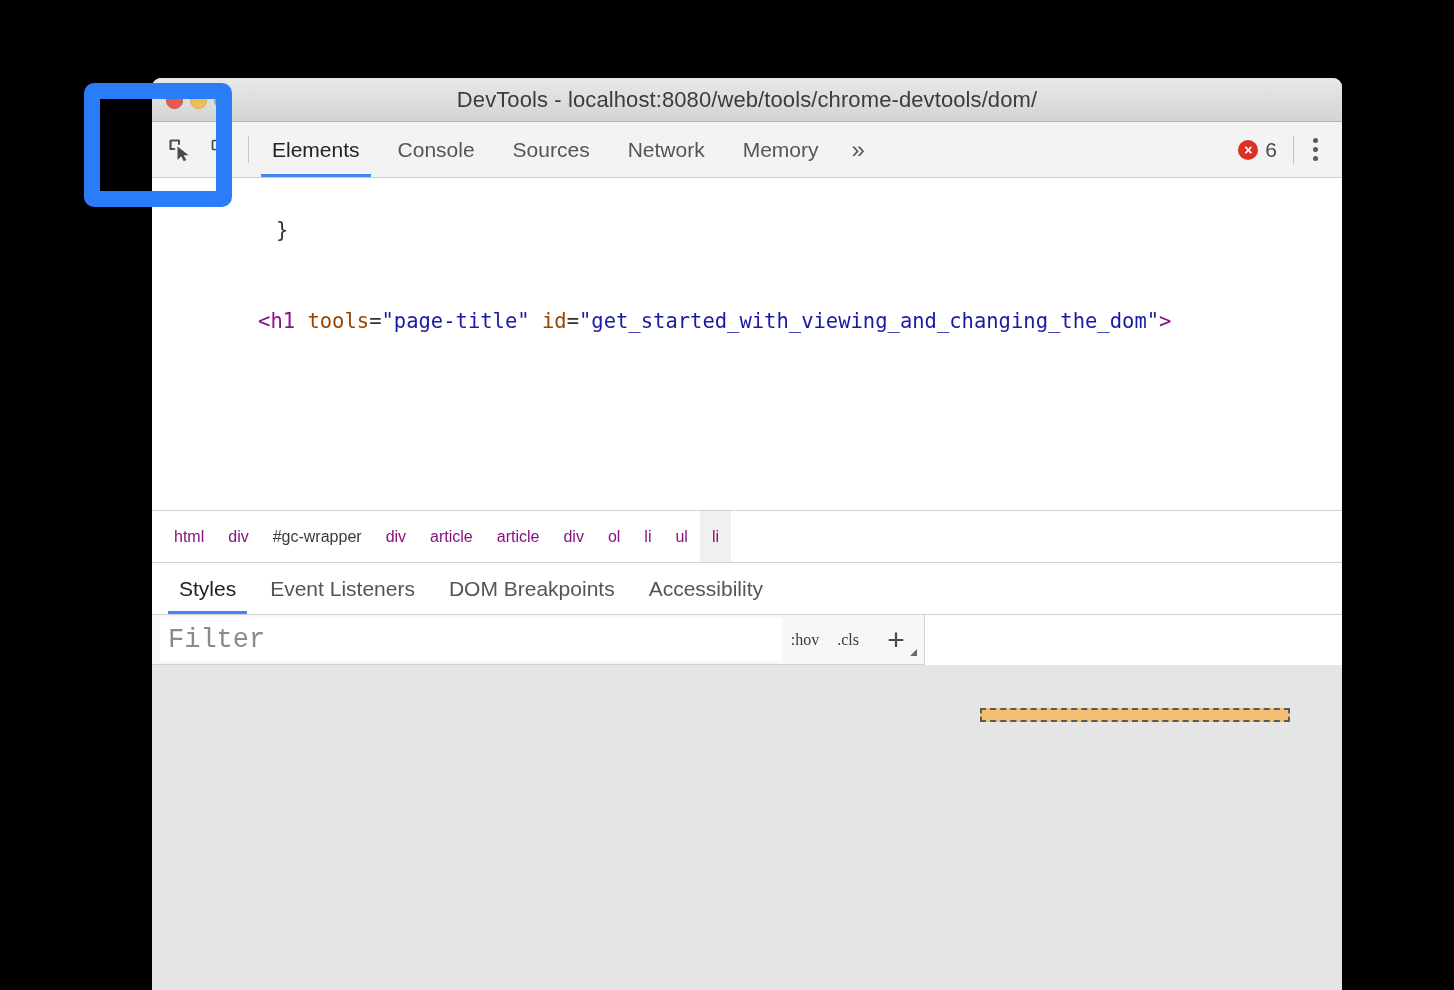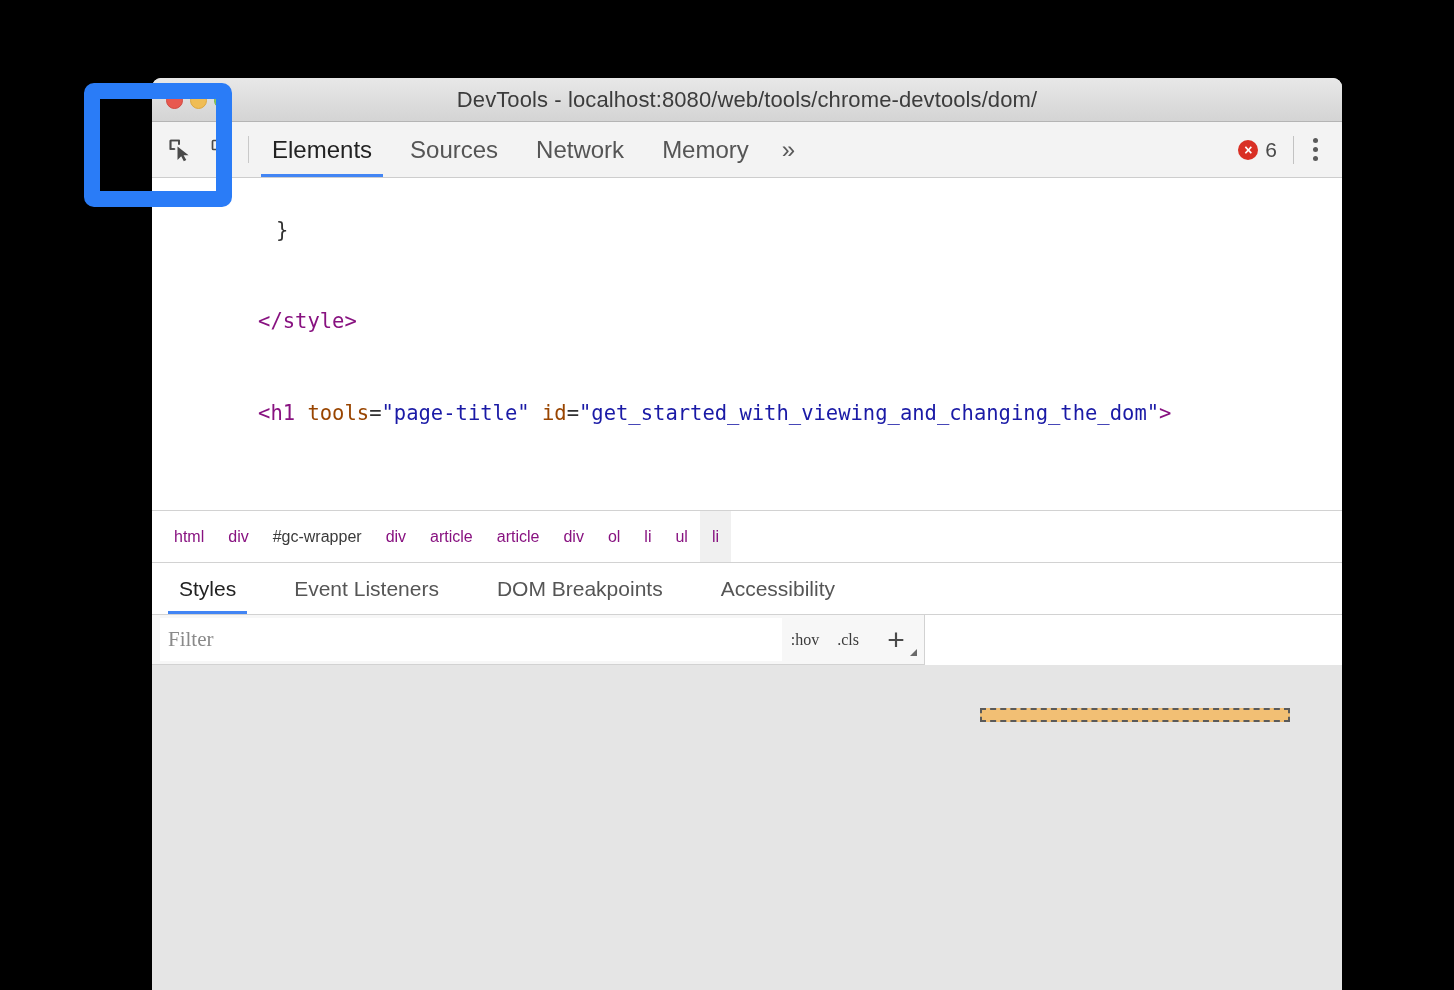--- a/index.html
+++ b/index.html
@@ -71,21 +71,21 @@
   #toolbar-divider{
     width:1px; background:#c9c9c9;
     margin:14px 4px 14px 4px;
   }
   #tabs{
     display:flex; align-items:stretch; flex:1 1 auto; min-width:0;
   }
   .tab{
     display:flex;align-items:center;
     padding:0 19px;
-    font-size:24px;
+    font-size:21px;
     color:#555555;
     white-space:nowrap;
     cursor:pointer;
     position:relative;
   }
   .tab.active{ color:#222222; }
   .tab.active::after{
     content:"";
     position:absolute;left:8px;right:8px;bottom:0;
     height:3px;background:#4285f4;
@@ -171,21 +171,20 @@
   .crumb.selected{ background:#f0f0f0; }
 
   
   #sidebar-tabs{
     display:flex;align-items:stretch;
     height:52px;
     background:#ffffff;
     border-bottom:1px solid #d2d2d2;
     padding-left:10px;
     box-sizing:border-box;
-    gap:24px;
   }
   .sbtab{
     display:flex;align-items:center;
     padding:0 17px;
     font-size:21px;color:#555555;white-space:nowrap;cursor:pointer;
     position:relative;
   }
   .sbtab.active{color:#222222;}
   .sbtab.active::after{
     content:"";position:absolute;left:6px;right:6px;bottom:0;height:3px;background:#4285f4;
@@ -204,23 +203,23 @@
     border-bottom:1px solid #d2d2d2;
     box-sizing:border-box;
     width:772px;
   }
   #filter-input{
     flex:1 1 auto;
     border:none;outline:none;
     background:#ffffff;
     margin:3px 0 3px 8px;
     padding:0 8px;
-    font-size:21px;
+    font-size:27px;
     color:#333;
-    font-family:Liberation Serif, serif;
+    font-family:Liberation Mono, monospace;
   }
   #filter-input::placeholder{ color:#8a8a8a; opacity:1; }
   .styles-btn{
     display:flex;align-items:center;
     padding:0 9px;
     font-family:Liberation Serif, serif;
     font-size:16px;
     color:#3b3b3b;
     cursor:pointer;
     text-align:center;
@@ -295,20 +294,23 @@
         </svg>
       </div>
     </div>
     <div id="toolbar-divider"></div>
 
     <div id="tabs">
       <div class="tab active">
           <span>Elements</span>
         </div>
       <div class="tab">
+          <span>Console</span>
+        </div>
+      <div class="tab">
           <span>Sources</span>
         </div>
       <div class="tab">
           <span>Network</span>
         </div>
       <div class="tab">
           <span>Memory</span>
         </div>
       <div id="tab-more">»</div>
     </div>
@@ -330,23 +332,20 @@
   <div id="dom-tree">
 
     <div class="code-line ln-clip-top" style="overflow:hidden;height:18px;">
       <span class="tw"></span><span class="tw"></span><span class="tw"></span><span class="tw"></span><span class="tw"></span><span class="tw"></span>
     </div>
 
     <div class="code-line">
       <span class="tw"></span><span class="tw"></span><span class="tw"></span><span class="tw"></span><span class="plain">}</span>
     </div>
 
-    <div class="code-line">
-      <span class="tw"></span><span class="tw"></span><span class="tag">&lt;/style&gt;</span>
-    </div>
 
     <div class="code-line">
       <span class="tw"></span><span class="tw"></span><span class="tag">&lt;h1</span><span class="plain"> </span><span class="attr">tools</span><span class="plain">=</span><span class="val">"page-title"</span><span class="plain"> </span><span class="attr">id</span><span class="plain">=</span><span class="val">"get_started_with_viewing_and_changing_the_dom"</span><span class="tag">&gt;</span>
     </div>
 
 
   </div>
 
   <div id="breadcrumb">
     <span class="crumb">html</span>

